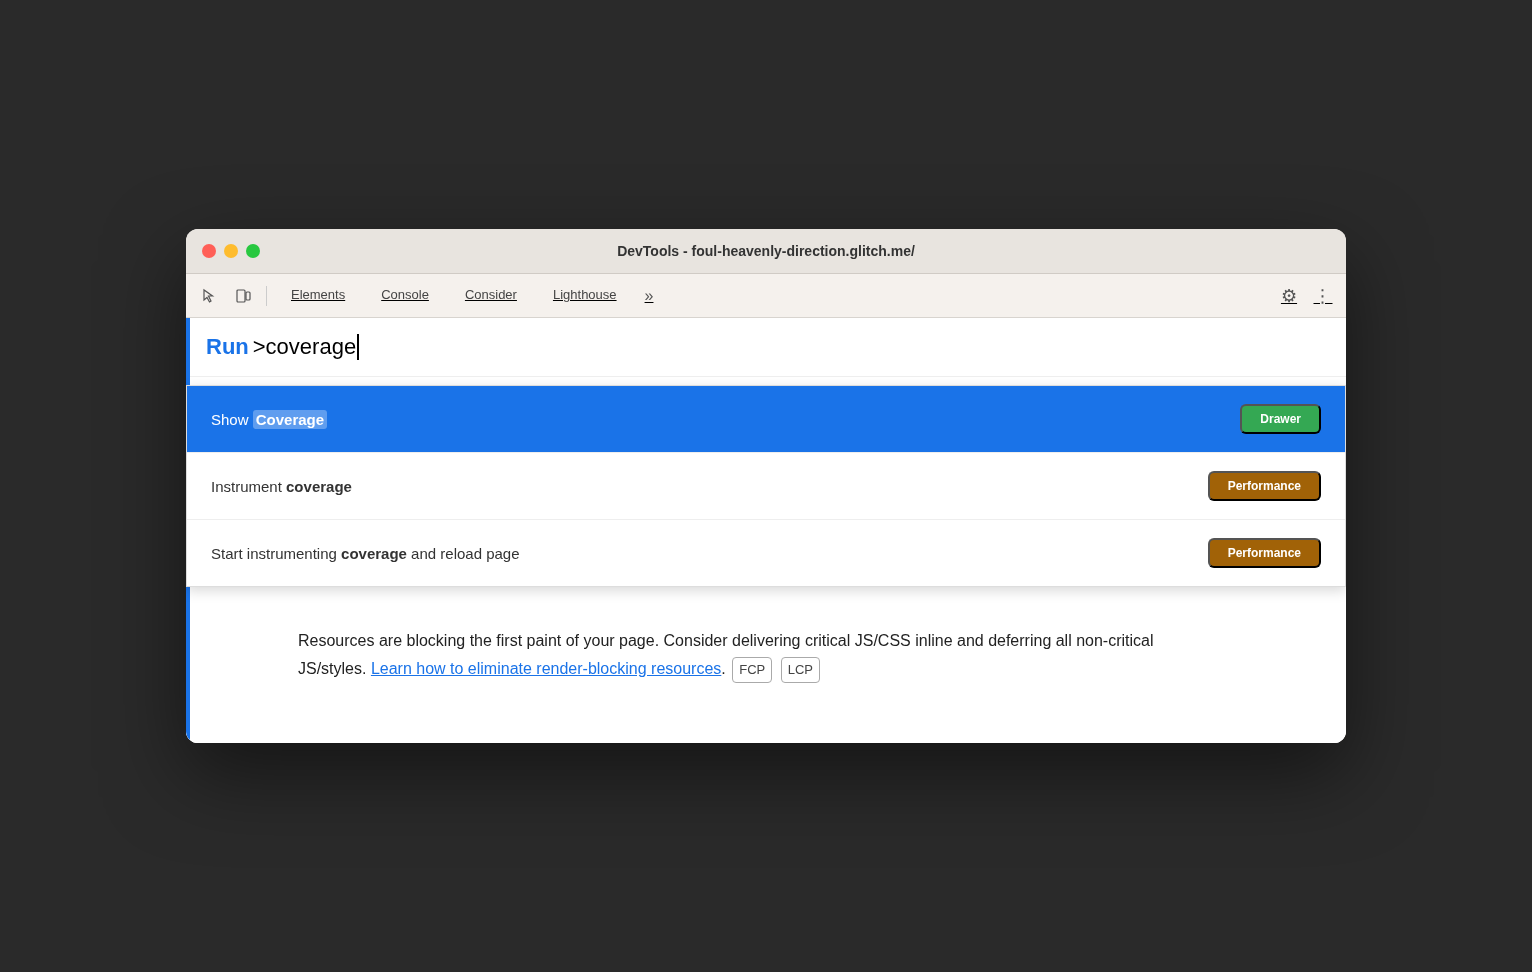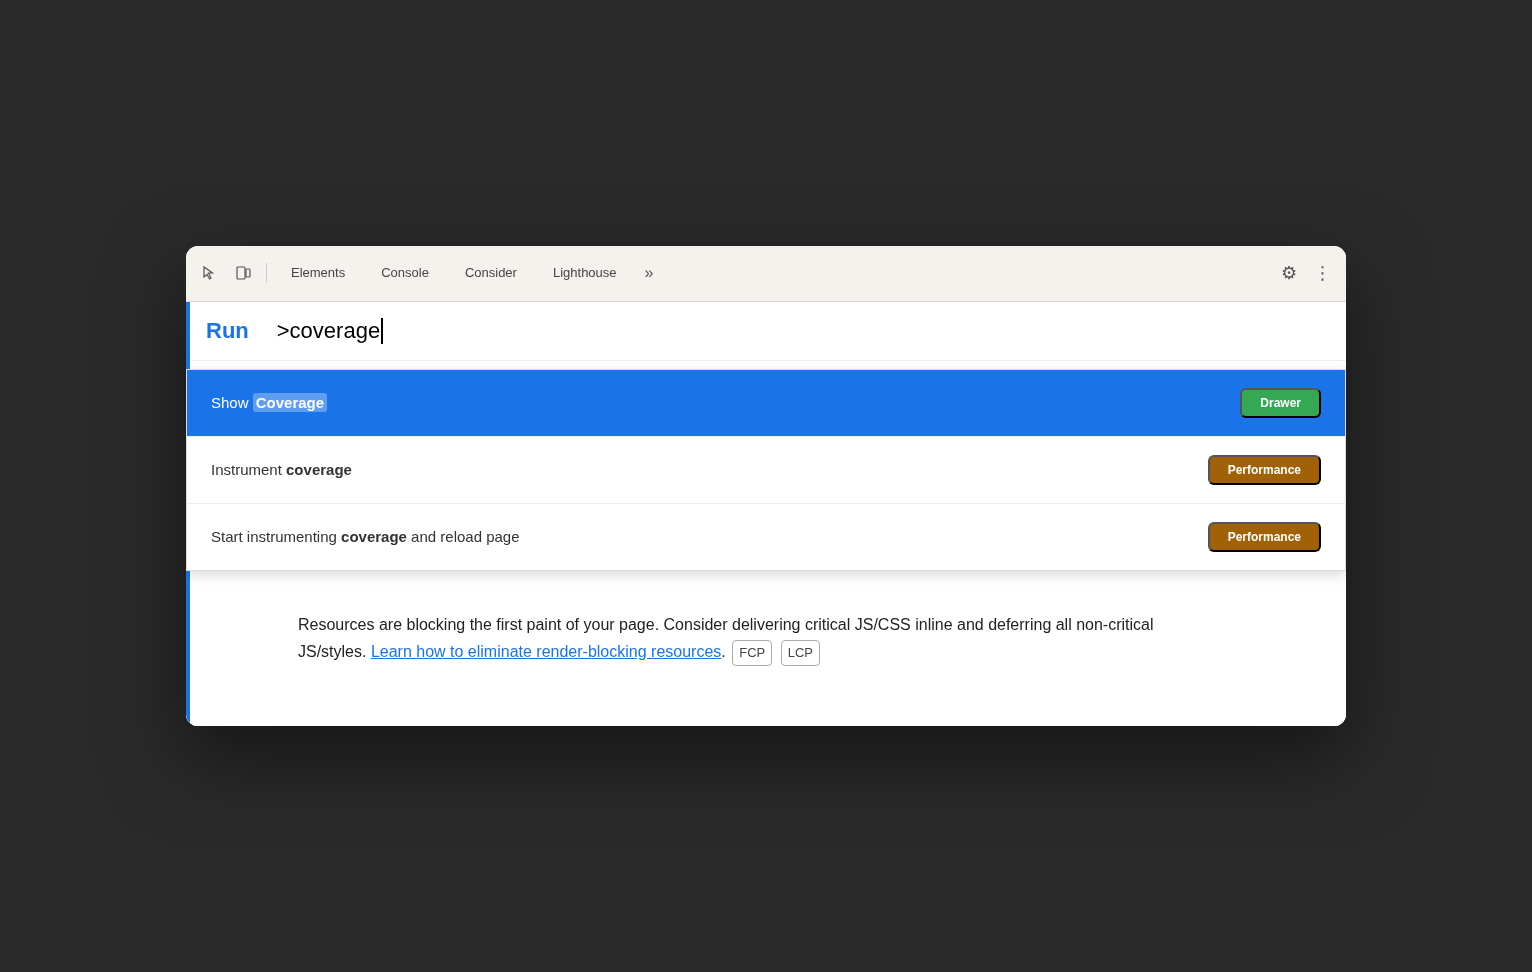--- a/index.html
+++ b/index.html
@@ -56,22 +56,23 @@
       color: #333;
     }
 
     
     .toolbar {
       background: #f5f1ed;
       border-bottom: 1px solid #d8d4cf;
       display: flex;
       align-items: center;
       padding: 0 8px;
-      height: 56px;
+      height: 44px;
       gap: 4px;
+      text-decoration: underline;
     }
 
     .toolbar-icon {
       width: 30px;
       height: 30px;
       display: flex;
       align-items: center;
       justify-content: center;
       border-radius: 4px;
       cursor: pointer;
@@ -151,21 +152,20 @@
 
     .command-run {
       color: #1a73e8;
       font-weight: 700;
       margin-right: 4px;
     }
 
     .command-text {
       color: #000;
       font-weight: 400;
-      margin-left: 24px;
     }
 
     .command-cursor {
       display: inline-block;
       width: 2px;
       height: 26px;
       background: #000;
       vertical-align: middle;
       margin-left: 1px;
       animation: blink 1s step-end infinite;
@@ -279,20 +279,28 @@
       bottom: 0;
       width: 4px;
       background: #1a73e8;
     }
   </style>
 </head>
 <body>
 
 <div class="window">
 
+  <div class="title-bar">
+    <div class="traffic-lights">
+      <div class="traffic-light red"></div>
+      <div class="traffic-light yellow"></div>
+      <div class="traffic-light green"></div>
+    </div>
+    <span class="title-bar-text">DevTools - foul-heavenly-direction.glitch.me/</span>
+  </div>
 
   <div class="toolbar">
     <div class="toolbar-icon">
       <svg width="16" height="16" viewBox="0 0 16 16" fill="none">
         <path d="M3 2L3 12L6 9.5L8.5 14L10 13L7.5 8L11.5 8L3 2Z" stroke="#555" stroke-width="1.2" fill="none"></path>
       </svg>
     </div>
     <div class="toolbar-icon">
       <svg width="16" height="16" viewBox="0 0 16 16" fill="none">
         <rect x="2" y="2" width="8" height="12" rx="1" stroke="#555" stroke-width="1.2" fill="none"></rect>

